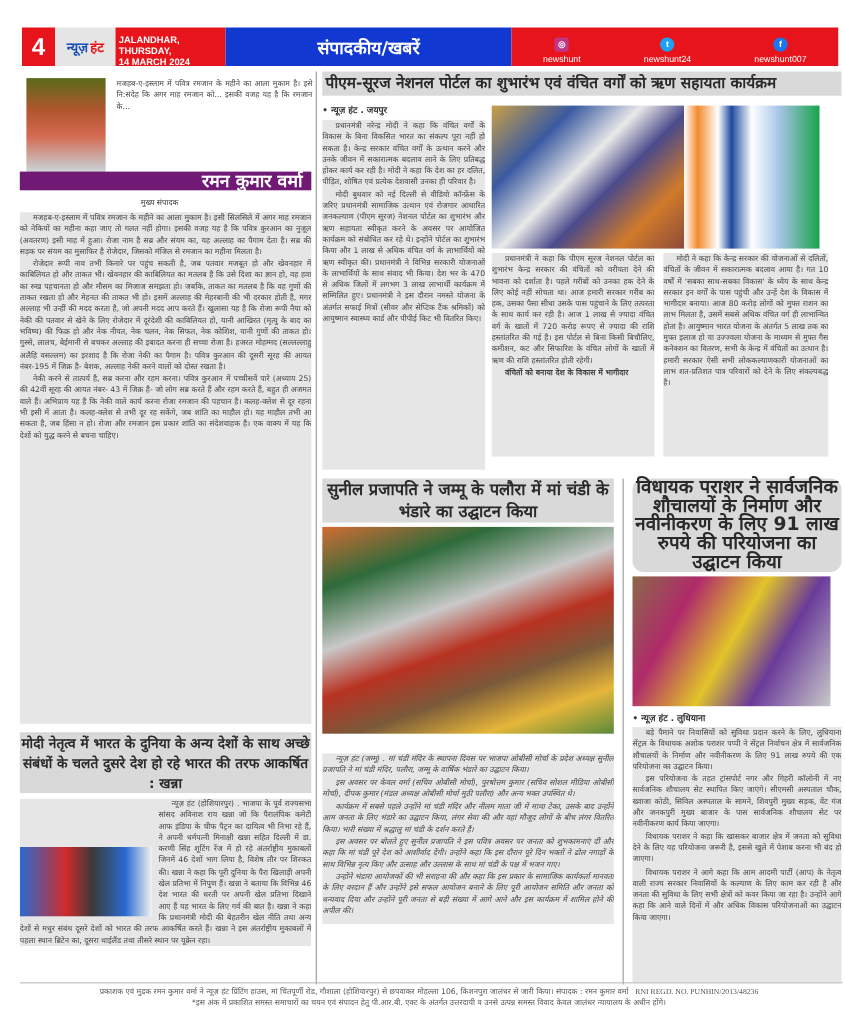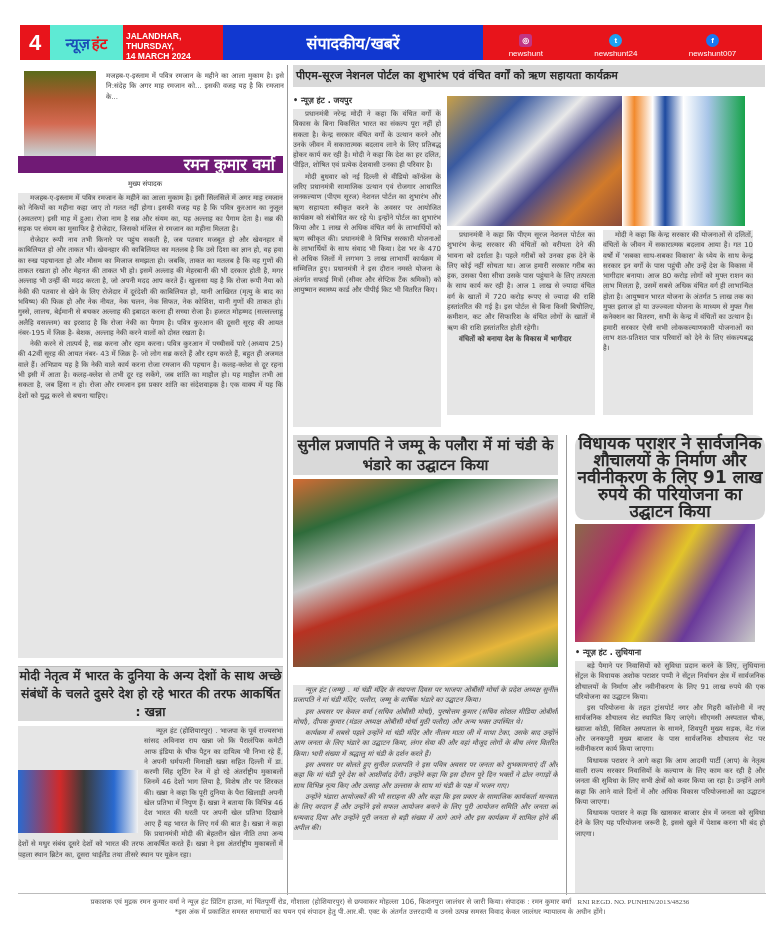--- a/index.html
+++ b/index.html
@@ -2,41 +2,41 @@
 <html><head>
 <meta charset="utf-8">
 <style>
   * { box-sizing: border-box; margin: 0; padding: 0; }
   html, body { width: 768px; height: 940px; background: #ffffff; overflow: hidden; }
   body { font-family: "DejaVu Sans", sans-serif; color: #222; position: relative; }
 
   
   .masthead { position: absolute; top: 25px; left: 20px; width: 742px; height: 35px; display: flex; }
   .page-no { width: 30px; background: #e8141b; color: #fff; font-family: "Liberation Sans", sans-serif; font-size: 22px; font-weight: bold; display: flex; align-items: center; justify-content: center; }
-  .logo { width: 73px; background: #5eead4; display: flex; align-items: center; justify-content: center; font-size: 15px; font-weight: bold; }
+  .logo { width: 55px; background: #e5e5e5; display: flex; align-items: center; justify-content: center; font-size: 12px; font-weight: bold; }
   .logo .l1 { color: #1a4fb8; }
   .logo .l2 { color: #e8141b; margin-left: 2px; }
   .dateline { width: 100px; background: #e8141b; color: #fff; font-family: "Liberation Sans", sans-serif; font-size: 8.5px; font-weight: bold; line-height: 10px; padding: 6px 0 0 3px; }
   .section-title { width: 260px; background: #1138d0; color: #fff; font-size: 16px; font-weight: bold; display: flex; align-items: center; justify-content: center; }
   .socials { flex: 1; background: #e8141b; display: flex; justify-content: space-around; align-items: flex-end; padding-bottom: 2px; }
   .social { display: flex; flex-direction: column; align-items: center; color: #fff; font-family: "Liberation Sans", sans-serif; font-size: 8px; }
   .social .ico { width: 13px; height: 13px; border-radius: 50%; display: flex; align-items: center; justify-content: center; font-size: 8px; font-weight: bold; color: #fff; margin-bottom: 2px; }
   .ico.insta { background: #c13584; border-radius: 3px; }
   .ico.tw { background: #1da1f2; }
   .ico.fb { background: #1877f2; }
 
   
   .col-left { position: absolute; top: 65px; left: 18px; width: 265px; }
   .vrule { position: absolute; top: 65px; width: 1px; background: #999; }
   .col-mid { position: absolute; top: 65px; left: 293px; width: 472px; }
 
   .headline { font-weight: bold; color: #2a2a2a; text-align: center; background: #d9d9d9; }
   .h-left { font-size: 16px; line-height: 22px; padding: 2px 4px; background: transparent; }
   .h-left span { background: #d4d4d4; }
-  .h-wide { font-size: 11px; line-height: 22px; padding: 0 3px; text-align: left; }
+  .h-wide { font-size: 14px; line-height: 22px; padding: 0 3px; text-align: left; }
   .h-mid2 { font-size: 15px; line-height: 20px; text-align: center; }
   .h-right { font-size: 17px; line-height: 17px; border-radius: 10px; }
   .h-bottom { font-size: 12.5px; line-height: 18px; }
 
   .body-text { font-size: 7px; line-height: 10.3px; color: #444; text-align: justify; }
   .body-text p { text-indent: 12px; margin-bottom: 1px; }
   .shade { background: #e6e6e6; }
   .credit { font-size: 8px; color: #333; font-weight: bold; margin: 4px 0; }
 
   
@@ -155,22 +155,22 @@
     </div>
     <div class="vrule" style="position:static; width:1px; height:460px;"></div>
 
     <div style="width:190px;">
       <div class="headline h-right">विधायक पराशर ने सार्वजनिक शौचालयों के निर्माण और नवीनीकरण के लिए 91 लाख रुपये की परियोजना का उद्घाटन किया</div>
       <div class="img-box img-vidhayak" style="height:118px; margin-top:4px; width:180px;"></div>
       <div class="credit">• न्यूज़ हंट . लुधियाना</div>
       <div class="body-text shade" style="height:232px; overflow:hidden;">
         <p>बड़े पैमाने पर निवासियों को सुविधा प्रदान करने के लिए, लुधियाना सेंट्रल के विधायक अशोक पराशर पप्पी ने सेंट्रल निर्वाचन क्षेत्र में सार्वजनिक शौचालयों के निर्माण और नवीनीकरण के लिए 91 लाख रुपये की एक परियोजना का उद्घाटन किया।</p>
         <p>इस परियोजना के तहत ट्रांसपोर्ट नगर और गिहरी कॉलोनी में नए सार्वजनिक शौचालय सेट स्थापित किए जाएंगे। सीएमसी अस्पताल चौक, ख्वाजा कोठी, सिविल अस्पताल के सामने, शिवपुरी मुख्य सड़क, वेंट गंज और जनकपुरी मुख्य बाजार के पास सार्वजनिक शौचालय सेट पर नवीनीकरण कार्य किया जाएगा।</p>
+        <p>विधायक पराशर ने कहा कि खासकर बाजार क्षेत्र में जनता को सुविधा देने के लिए यह परियोजना जरूरी है, इससे खुले में पेशाब करना भी बंद हो जाएगा।</p>
         <p>विधायक पराशर ने आगे कहा कि आम आदमी पार्टी (आप) के नेतृत्व वाली राज्य सरकार निवासियों के कल्याण के लिए काम कर रही है और जनता की सुविधा के लिए सभी क्षेत्रों को कवर किया जा रहा है। उन्होंने आगे कहा कि आने वाले दिनों में और अधिक विकास परियोजनाओं का उद्घाटन किया जाएगा।</p>
-        <p>विधायक पराशर ने कहा कि खासकर बाजार क्षेत्र में जनता को सुविधा देने के लिए यह परियोजना जरूरी है, इससे खुले में पेशाब करना भी बंद हो जाएगा।</p>
       </div>
     </div>
   </div>
 </div>
 
 <div class="hr" style="position:absolute; top:893px; left:18px; width:748px;"></div>
 <div class="footer">
   <div>
     <span>प्रकाशक एवं मुद्रक रमन कुमार वर्मा ने न्यूज़ हंट प्रिंटिंग हाउस, मां चिंतपूर्णी रोड, गौशाला (होशियारपुर) से छपवाकर मोहल्ला 106, किशनपुरा जालंधर से जारी किया। संपादक : रमन कुमार वर्मा</span>
     <span style="font-family:'Liberation Serif', serif; margin-left:4px;">RNI REGD. NO. PUNHIN/2013/48236</span>

